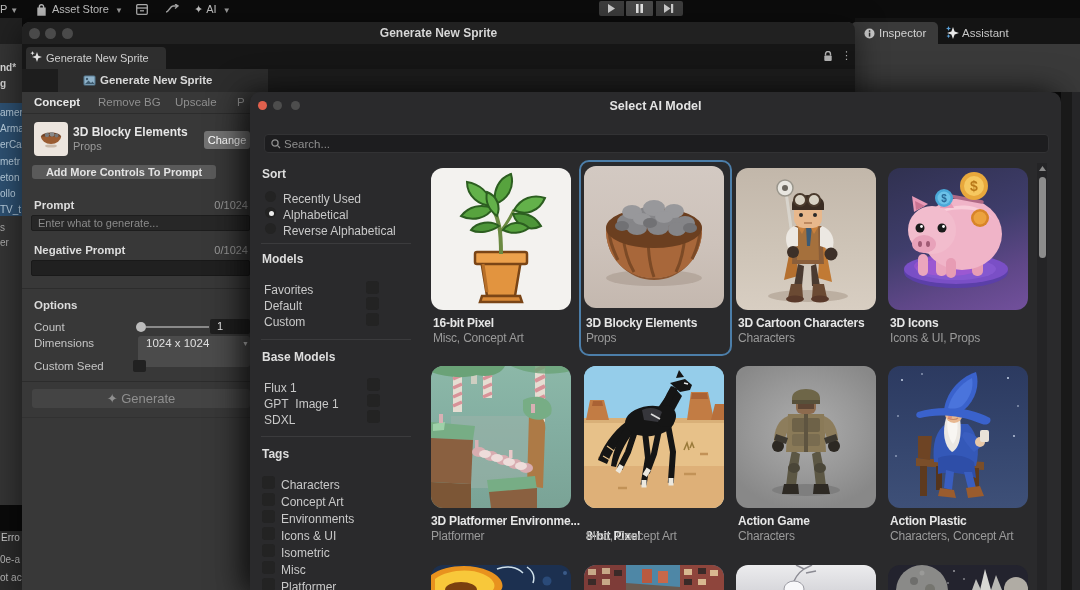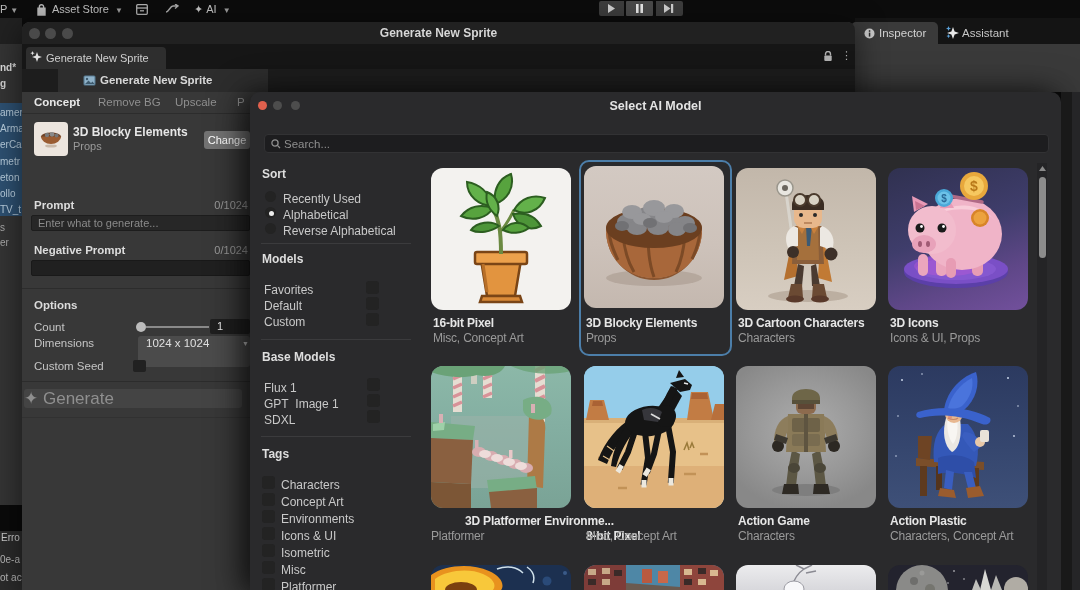--- a/index.html
+++ b/index.html
@@ -118,41 +118,42 @@
         <circle cx="13" cy="13" r="2.2" fill="#7b7b7b"></circle>
         <circle cx="18" cy="12.3" r="2.4" fill="#8a8a8a"></circle>
         <circle cx="22.5" cy="13.4" r="2" fill="#757575"></circle>
         <ellipse cx="17" cy="24" rx="6" ry="1.6" fill="#c9b8a8"></ellipse>
       </svg>
   </div>
   <div class="abs" style="left:73px;top:125px;font-size:12px;font-weight:bold;color:#e6e6e6;">3D Blocky Elements</div>
   <div class="abs" style="left:73px;top:140px;font-size:11px;color:#9a9a9a;">Props</div>
   <div class="abs" style="left:204px;top:131px;width:46px;height:18px;background:#737373;border-radius:3px;color:#fff;font-size:11px;text-align:center;line-height:18px;">Change</div>
 
+  <div class="abs" style="left:32px;top:165px;width:184px;height:14px;background:#5a5a5a;border-radius:3px;color:#e3e3e3;font-size:11px;font-weight:bold;text-align:center;line-height:14px;">Add More Controls To Prompt</div>
 
   <div class="abs" style="left:34px;top:199px;font-size:11.5px;font-weight:bold;color:#dcdcdc;">Prompt</div>
   <div class="abs" style="left:150px;top:199px;width:98px;text-align:right;font-size:11px;color:#9a9a9a;">0/1024</div>
   <div class="abs" style="left:31px;top:215px;width:219px;height:16px;background:#272727;border:1px solid #1d1d1d;border-radius:2px;color:#8a8a8a;font-size:11px;line-height:14px;padding-left:6px;">Enter what to generate...</div>
   <div class="abs" style="left:34px;top:244px;font-size:11.5px;font-weight:bold;color:#dcdcdc;">Negative Prompt</div>
   <div class="abs" style="left:150px;top:244px;width:98px;text-align:right;font-size:11px;color:#9a9a9a;">0/1024</div>
   <div class="abs" style="left:31px;top:260px;width:219px;height:16px;background:#202020;border:1px solid #191919;border-radius:2px;"></div>
   <div class="abs" style="left:22px;top:288px;width:228px;height:1px;background:#2c2c2c;"></div>
 
   <div class="abs" style="left:34px;top:299px;font-size:11.5px;font-weight:bold;color:#dcdcdc;">Options</div>
   <div class="abs" style="left:34px;top:321px;font-size:11.5px;color:#c4c4c4;">Count</div>
   <div class="abs" style="left:146px;top:326px;width:63px;height:2px;background:#8a8a8a;"></div>
   <div class="abs" style="left:136px;top:322px;width:10px;height:10px;border-radius:50%;background:#bcbcbc;"></div>
   <div class="abs" style="left:210px;top:319px;width:40px;height:15px;background:#1f1f1f;border-radius:2px;color:#e8e8e8;font-size:11px;line-height:15px;padding-left:7px;">1</div>
   <div class="abs" style="left:34px;top:337px;font-size:11.5px;color:#c4c4c4;">Dimensions</div>
   <div class="abs" style="left:138px;top:336px;width:112px;height:31px;background:#4b4b4b;border-radius:3px;color:#e0e0e0;font-size:11.5px;line-height:15px;padding-left:8px;">1024 x 1024</div>
   <div class="abs" style="left:242px;top:340px;font-size:7px;color:#c0c0c0;">▼</div>
   <div class="abs" style="left:34px;top:360px;font-size:11.5px;color:#c4c4c4;">Custom Seed</div>
   <div class="abs" style="left:133px;top:360px;width:13px;height:12px;background:#212121;border-radius:2px;"></div>
   <div class="abs" style="left:22px;top:381px;width:228px;height:1px;background:#2c2c2c;"></div>
-  <div class="abs" style="left:24px;top:389px;width:218px;height:19px;background:#444444;border-radius:3px;color:#8f8f8f;font-size:17px;line-height:19px;">✦ Generate</div>
+  <div class="abs" style="left:32px;top:389px;width:218px;height:19px;background:#444444;border-radius:3px;color:#8f8f8f;font-size:13px;text-align:center;line-height:19px;">✦ Generate</div>
   <div class="abs" style="left:22px;top:417px;width:228px;height:1px;background:#313131;"></div>
 
   <div id="modal" class="abs" style="left:250px;top:92px;width:811px;height:498px;background:#2a2a2c;border-radius:10px 10px 0 0;box-shadow:-8px 0 24px rgba(0,0,0,0.45), 0 8px 40px rgba(0,0,0,0.6);overflow:hidden;">
 
     <div class="abs" style="left:8px;top:9px;width:9px;height:9px;border-radius:50%;background:#e0604d;"></div>
     <div class="abs" style="left:23px;top:9px;width:9px;height:9px;border-radius:50%;background:#4d4d4d;"></div>
     <div class="abs" style="left:41px;top:9px;width:9px;height:9px;border-radius:50%;background:#4d4d4d;"></div>
     <div class="abs" style="left:0;top:7px;width:811px;text-align:center;font-size:12.5px;font-weight:bold;color:#e4e4e4;">Select AI Model</div>
 
     <div class="abs" style="left:14px;top:42px;width:785px;height:19px;background:#1d1d1f;border:1px solid #323234;border-radius:4px;"></div>
@@ -580,21 +581,21 @@
     </div>
 
     <div class="ct" style="left:183px;top:224px;">16-bit Pixel</div>
     <div class="cs" style="left:183px;top:239px;">Misc, Concept Art</div>
     <div class="ct" style="left:336px;top:224px;">3D Blocky Elements</div>
     <div class="cs" style="left:336px;top:239px;">Props</div>
     <div class="ct" style="left:488px;top:224px;">3D Cartoon Characters</div>
     <div class="cs" style="left:488px;top:239px;">Characters</div>
     <div class="ct" style="left:640px;top:224px;">3D Icons</div>
     <div class="cs" style="left:640px;top:239px;">Icons &amp; UI, Props</div>
-    <div class="ct" style="left:181px;top:422px;margin-left:34px;">3D Platformer Environme...</div>
+    <div class="ct" style="left:181px;top:422px;">3D Platformer Environme...</div>
     <div class="cs" style="left:181px;top:437px;">Platformer</div>
     <div class="ct" style="left:336px;top:422px;margin-top:15px;">8-bit Pixel</div>
     <div class="cs" style="left:336px;top:437px;">Misc, Concept Art</div>
     <div class="ct" style="left:488px;top:422px;">Action Game</div>
     <div class="cs" style="left:488px;top:437px;">Characters</div>
     <div class="ct" style="left:640px;top:422px;">Action Plastic</div>
     <div class="cs" style="left:640px;top:437px;">Characters, Concept Art</div>
 
     <div class="abs" style="left:787px;top:71px;width:10px;height:427px;background:#242426;"></div>
     <svg class="abs" style="left:789px;top:74px;" width="7" height="5" viewBox="0 0 7 5">

